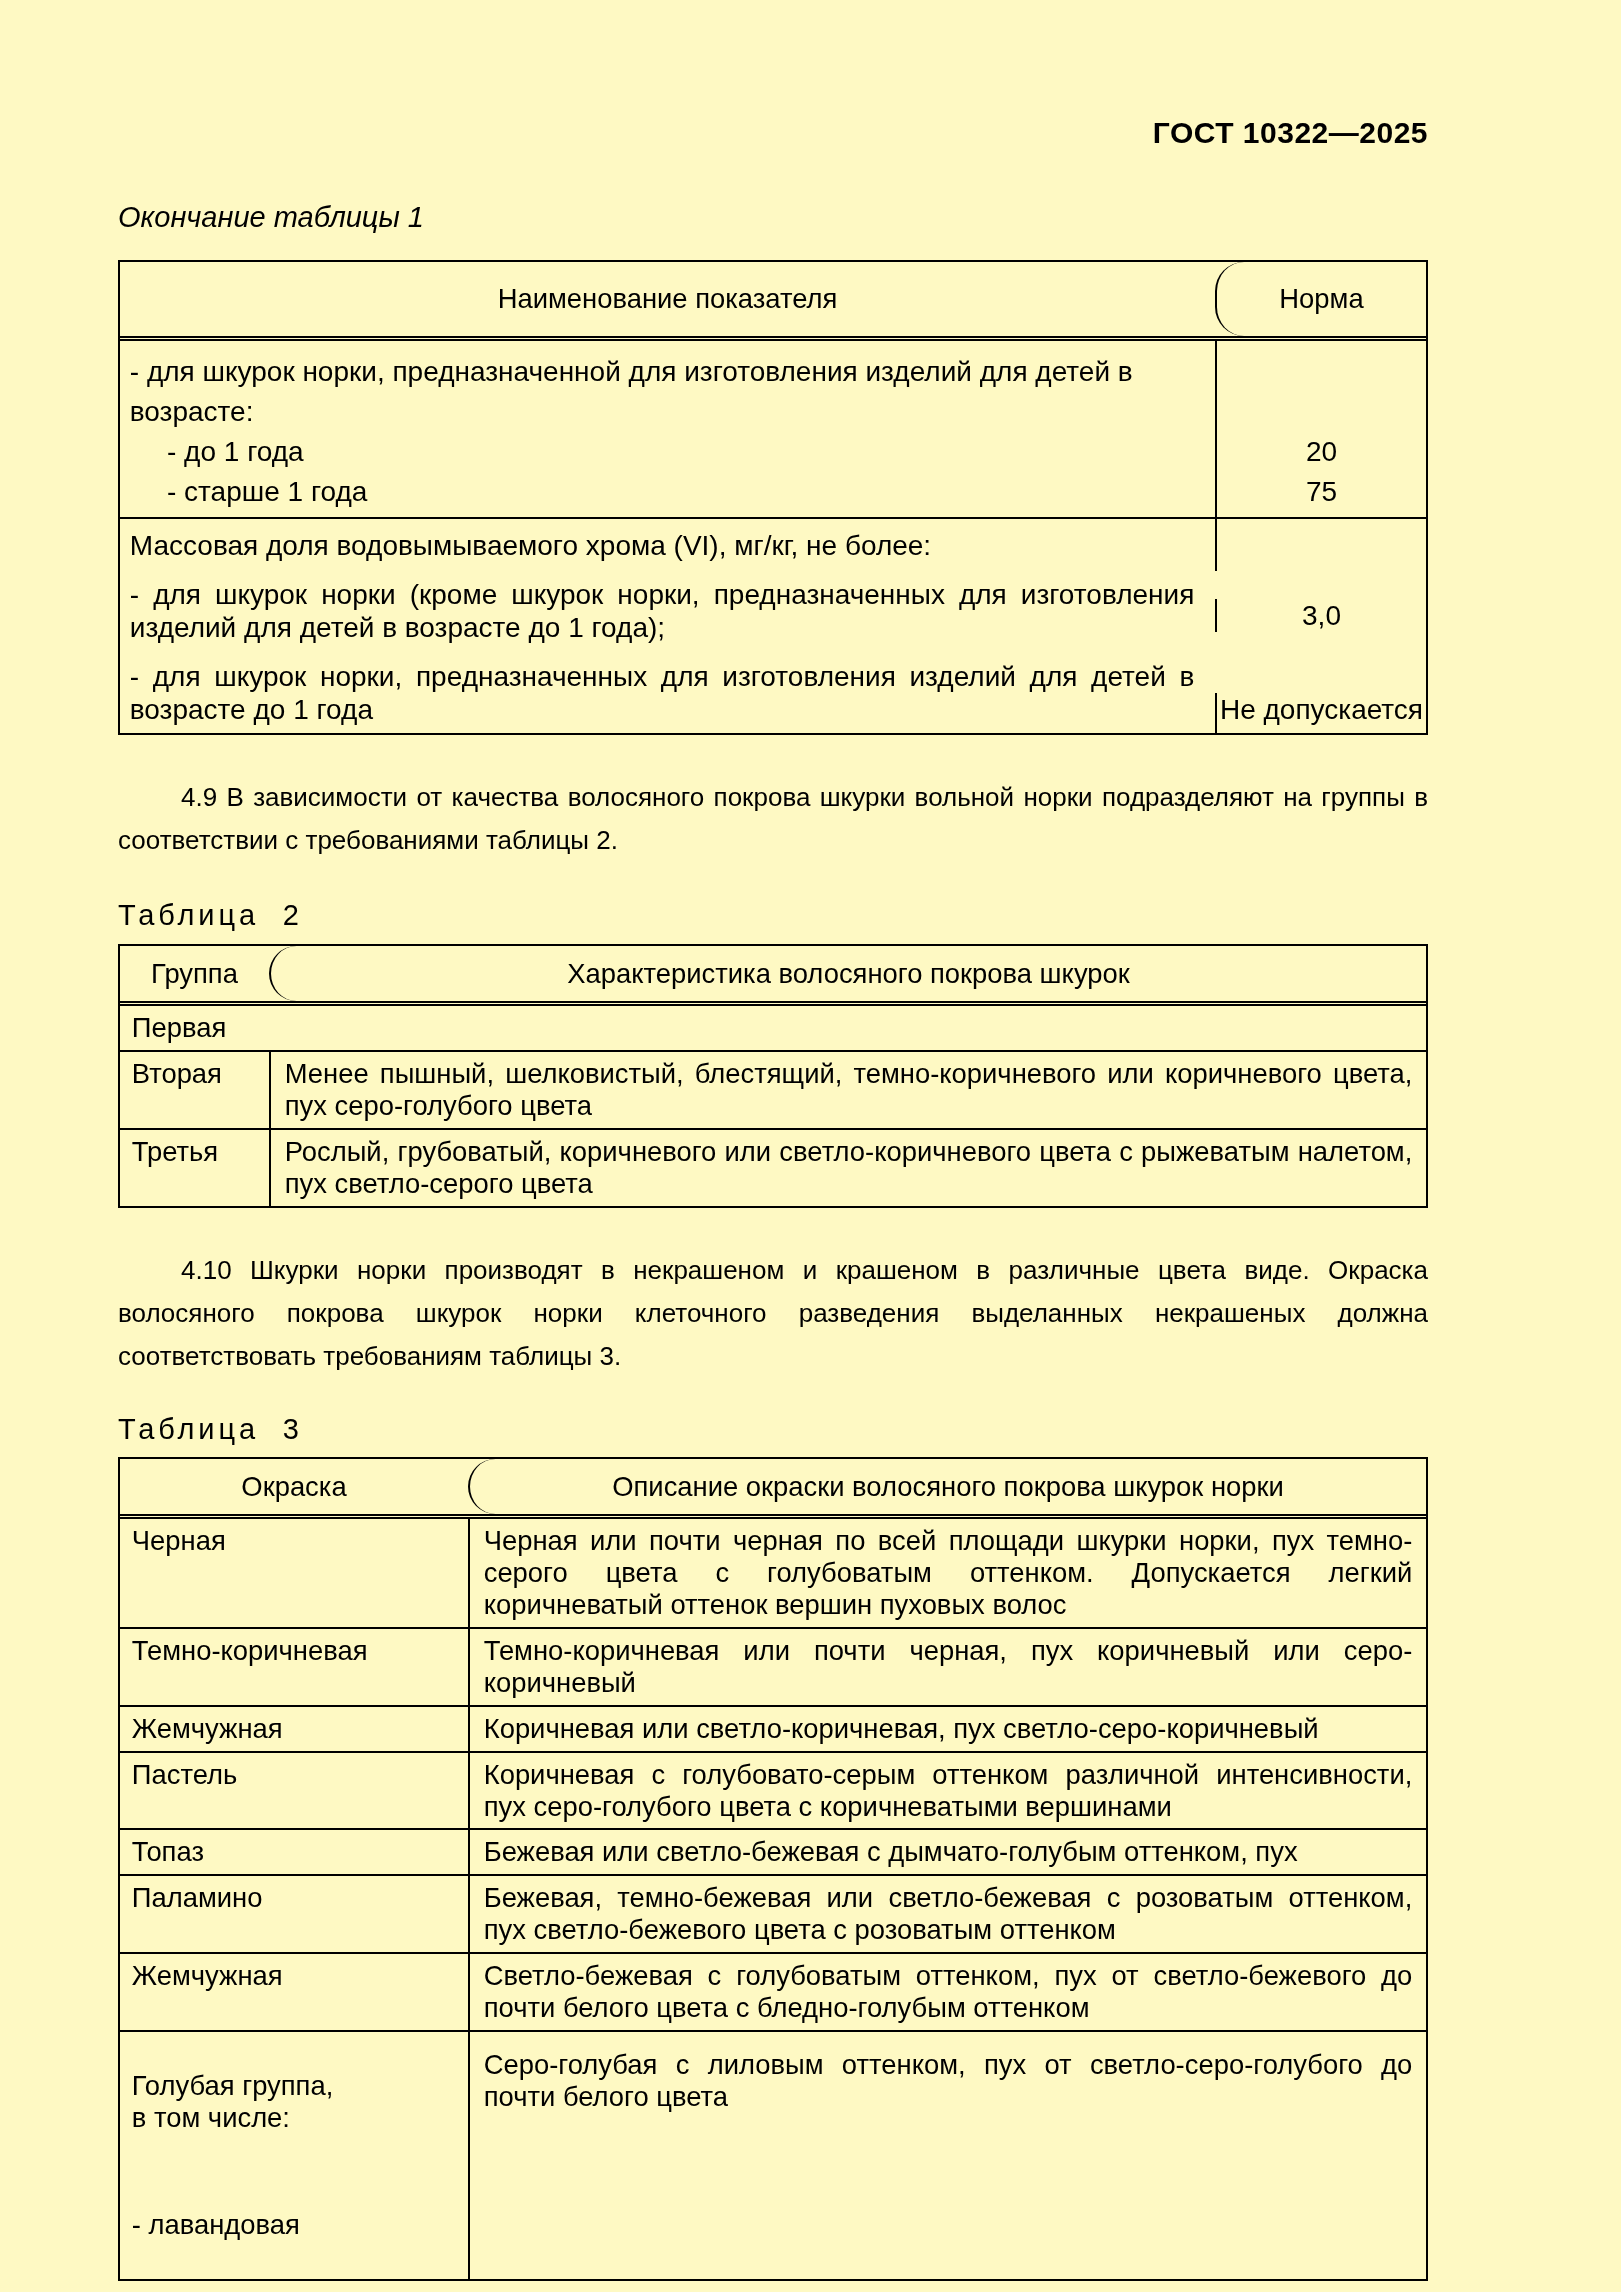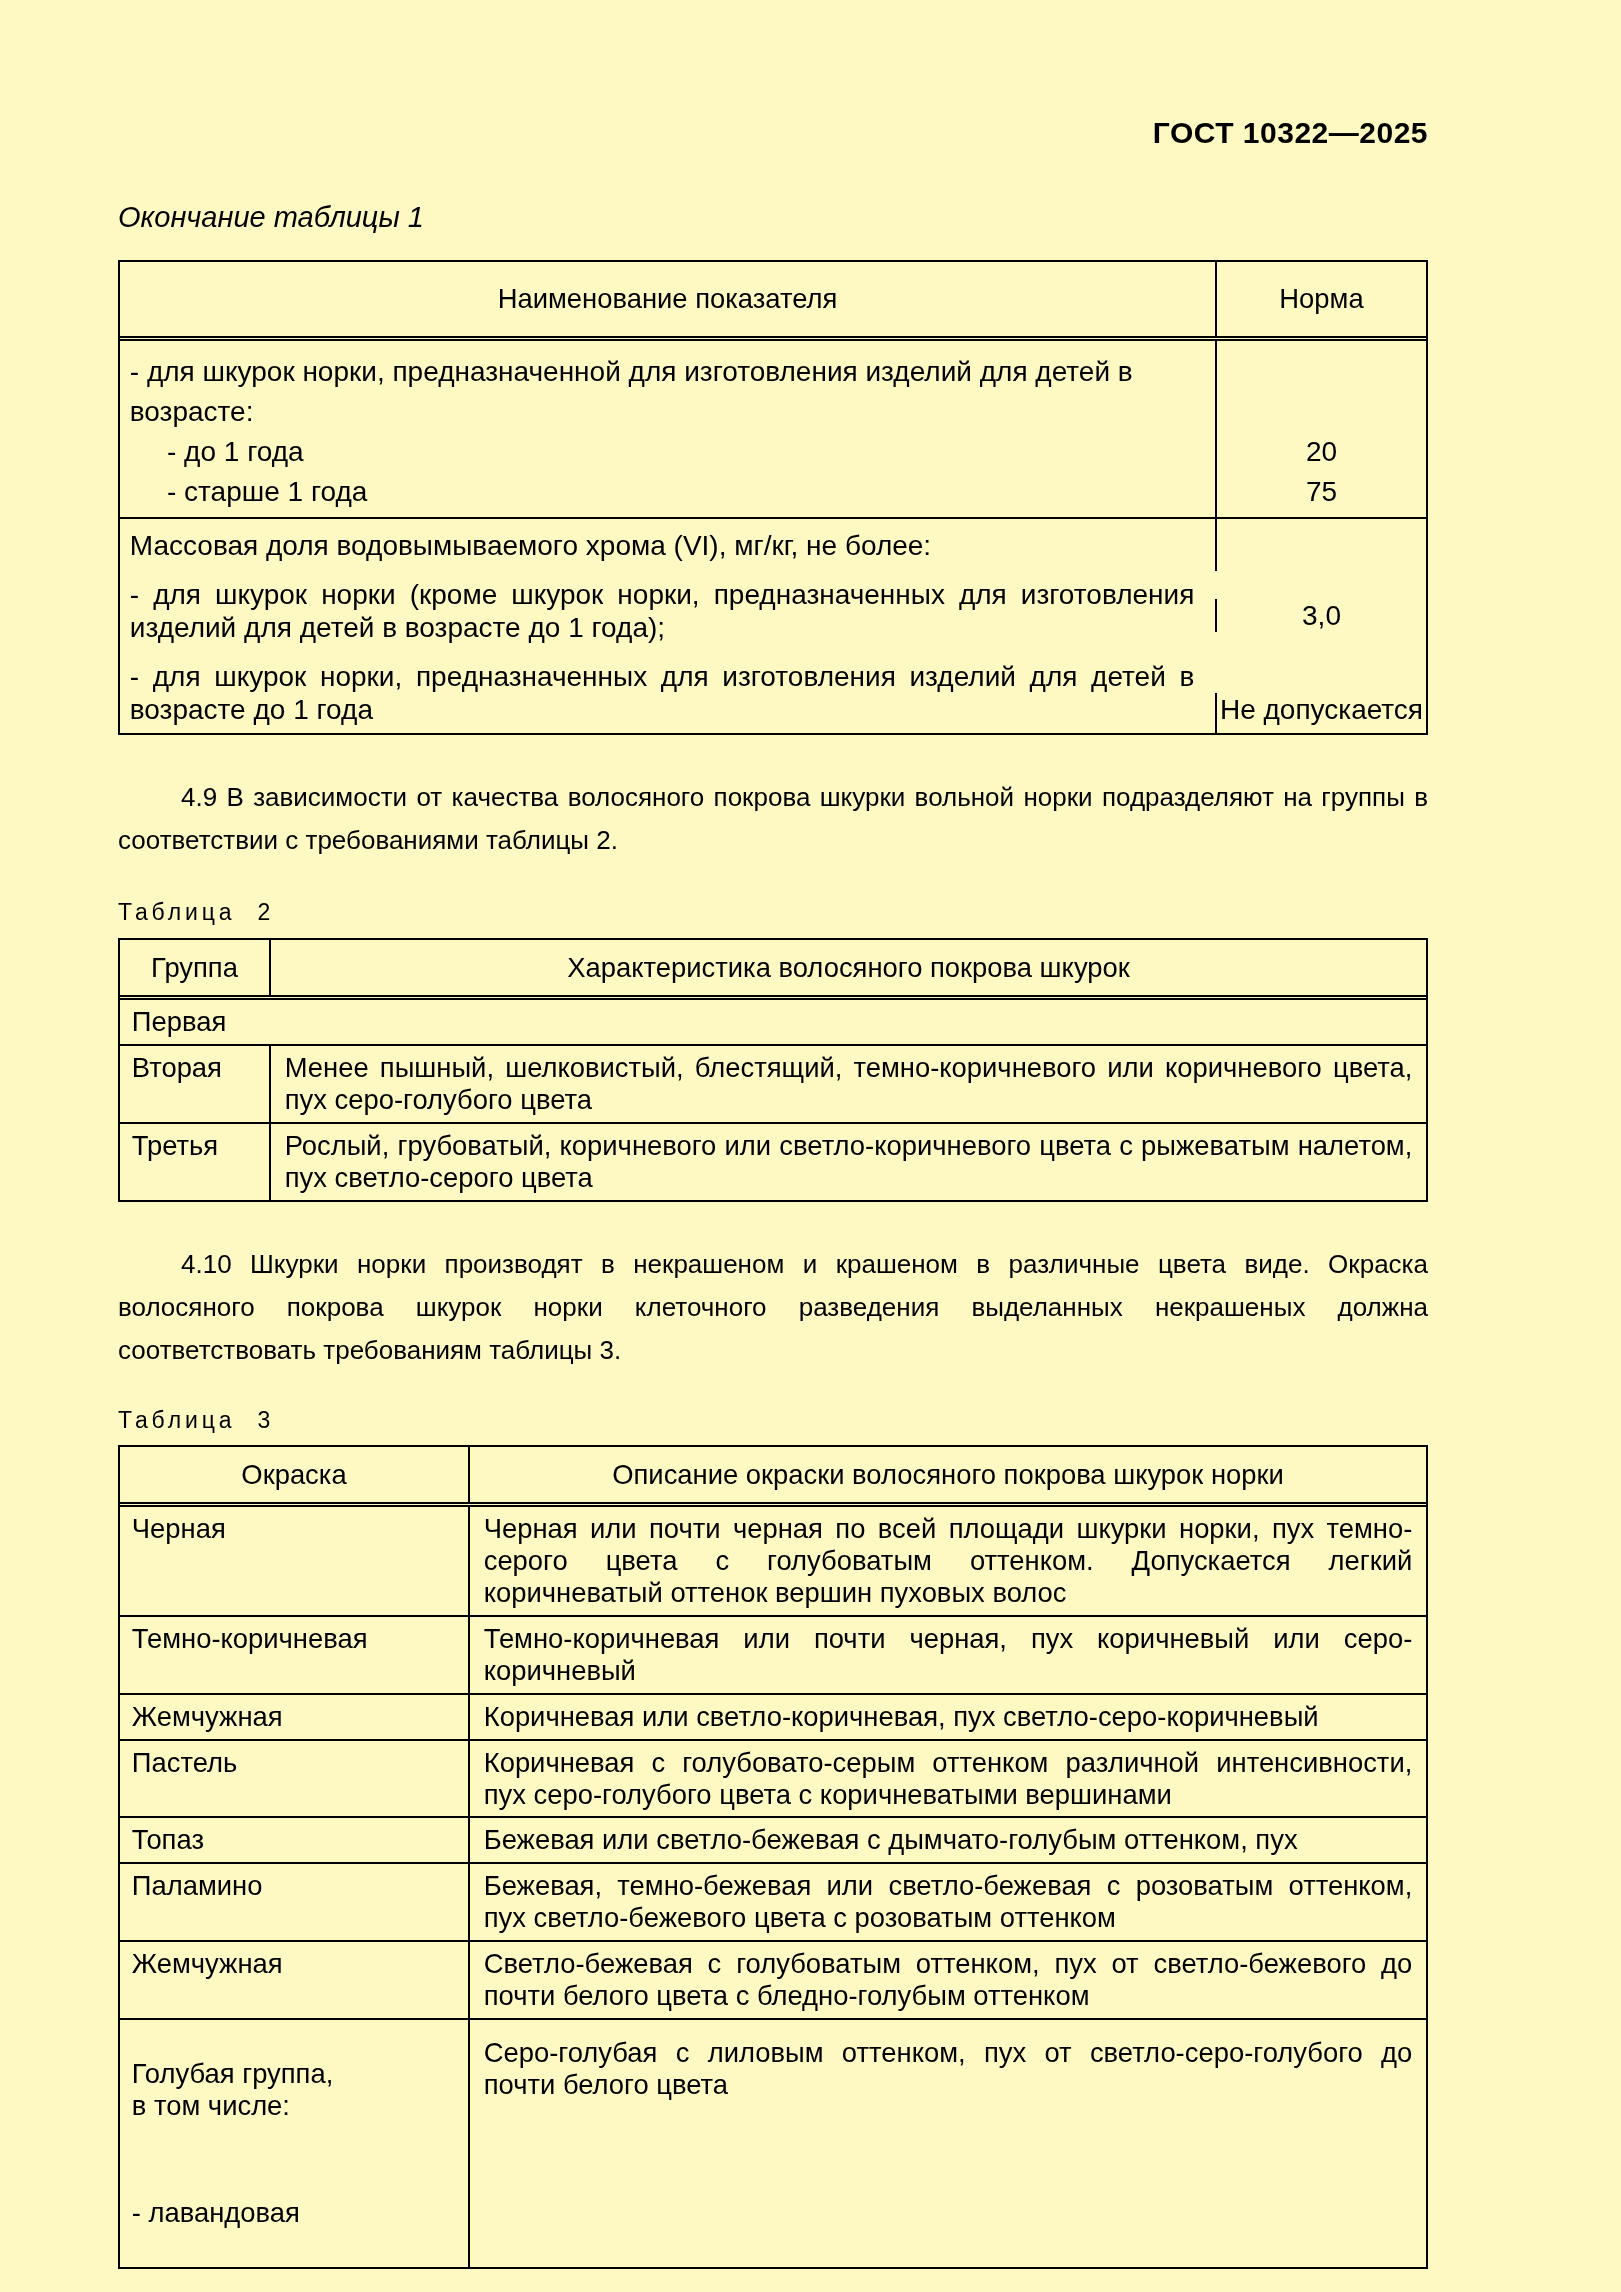--- a/index.html
+++ b/index.html
@@ -29,21 +29,21 @@
     letter-spacing: 0.5px;
   }
 
   
   .cont-caption {
     margin-top: 51px;
     font-size: 29px;
     font-style: italic;
   }
   .table-caption {
-    font-size: 23px;
+    font-size: 29px;
     letter-spacing: 3.9px;
     word-spacing: 11.8px;
   }
   .caption2 { margin-top: 37px; }
   .caption3 { margin-top: 35px; }
 
   
   .tbl {
     border: 2.9px solid #000;
     box-sizing: border-box;
@@ -51,20 +51,21 @@
   .thead {
     display: grid;
     border-bottom: 5.9px double #000;
   }
   .thead .hc {
     display: flex;
     align-items: center;
     justify-content: center;
     text-align: center;
     font-size: 27.4px;
+    border-radius: 29px;
   }
   .vdiv { border-left: 2px solid #000; }
 
   
   .t1 { margin-top: 25.5px; font-size: 28px; }
   .t1 .thead { grid-template-columns: 1fr 211px; height: 74px; }
   .t1-block {
     display: grid;
     grid-template-columns: 1fr 211px;
   }

